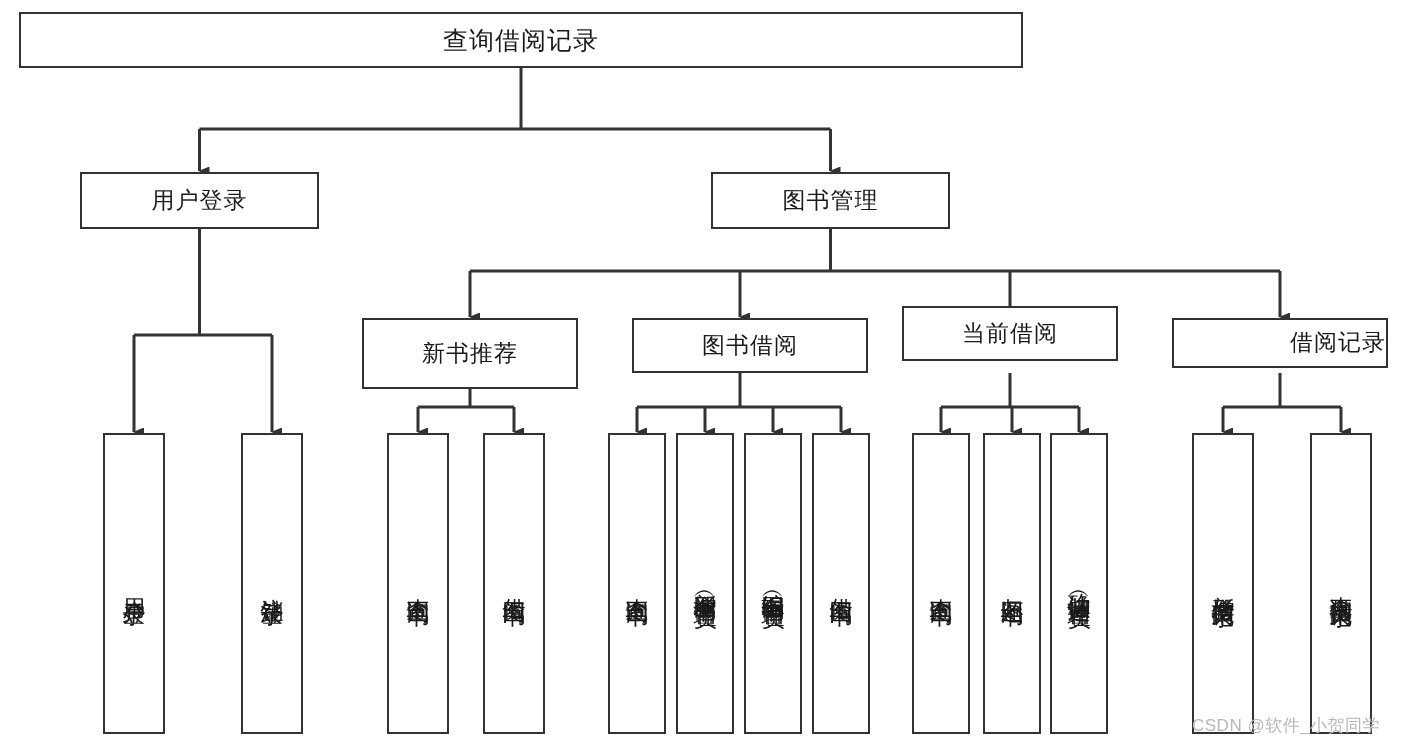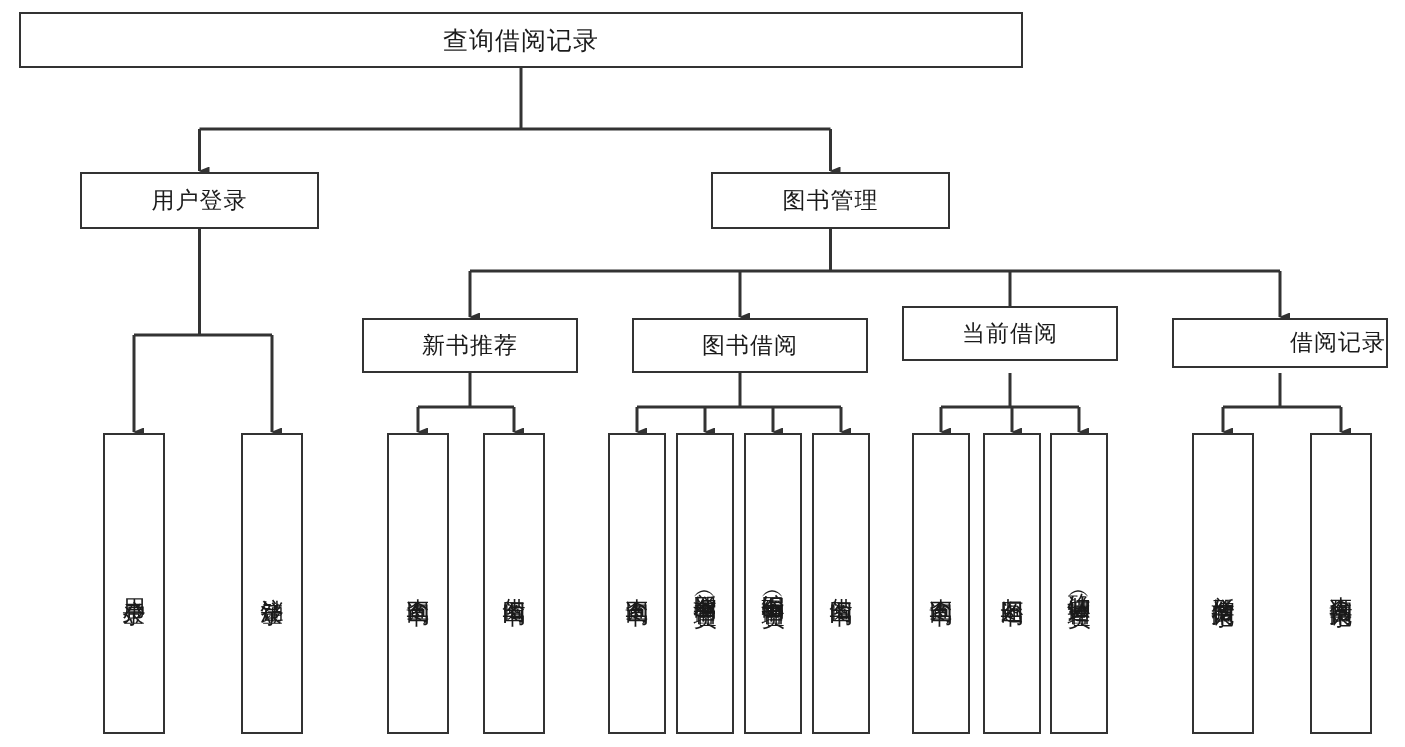--- a/index.html
+++ b/index.html
@@ -110,21 +110,21 @@
   <div id="node-layer">
       <div class="node-box" style="left: 19px; top: 12px; width: 1004px; height: 56px;">
         <span class="node-label-h" style="font-size: 25px;">查询借阅记录</span>
       </div>
       <div class="node-box" style="left: 80px; top: 172px; width: 239px; height: 57px;">
         <span class="node-label-h">用户登录</span>
       </div>
       <div class="node-box" style="left: 711px; top: 172px; width: 239px; height: 57px;">
         <span class="node-label-h">图书管理</span>
       </div>
-      <div class="node-box" style="left: 362px; top: 318px; width: 216px; height: 55px;">
+      <div class="node-box" style="left: 362px; top: 318px; width: 216px; height: 71px;">
         <span class="node-label-h">新书推荐</span>
       </div>
       <div class="node-box" style="left: 632px; top: 318px; width: 236px; height: 55px;">
         <span class="node-label-h">图书借阅</span>
       </div>
       <div class="node-box" style="left: 902px; top: 306px; width: 216px; height: 55px;">
         <span class="node-label-h">当前借阅</span>
       </div>
       <div class="node-box" style="left: 1172px; top: 318px; width: 216px; height: 50px; justify-content: flex-end;">
         <span class="node-label-h">借阅记录</span>
@@ -163,14 +163,15 @@
         <span class="node-label-v">确认归还（管理员）</span>
       </div>
       <div class="node-box" style="left: 1192px; top: 433px; width: 62px; height: 301px;">
         <span class="node-label-v">新增借阅记录</span>
       </div>
       <div class="node-box" style="left: 1310px; top: 433px; width: 62px; height: 301px;">
         <span class="node-label-v">查询借阅记录</span>
       </div>
     </div>
 
+  <div class="watermark" style="left:1192px; top:714px;">CSDN @软件_小贺同学</div>
 
 </div>
 
 </body></html>

